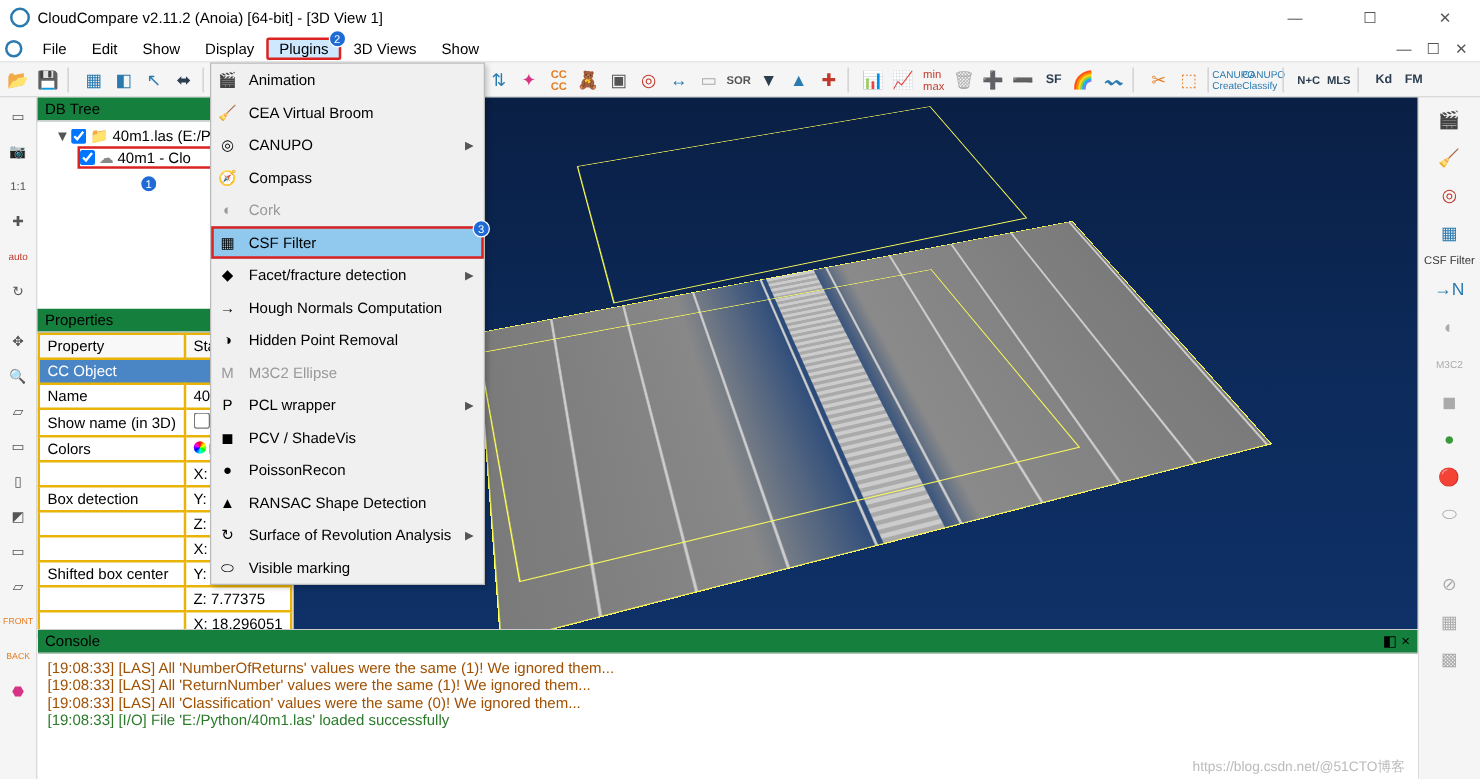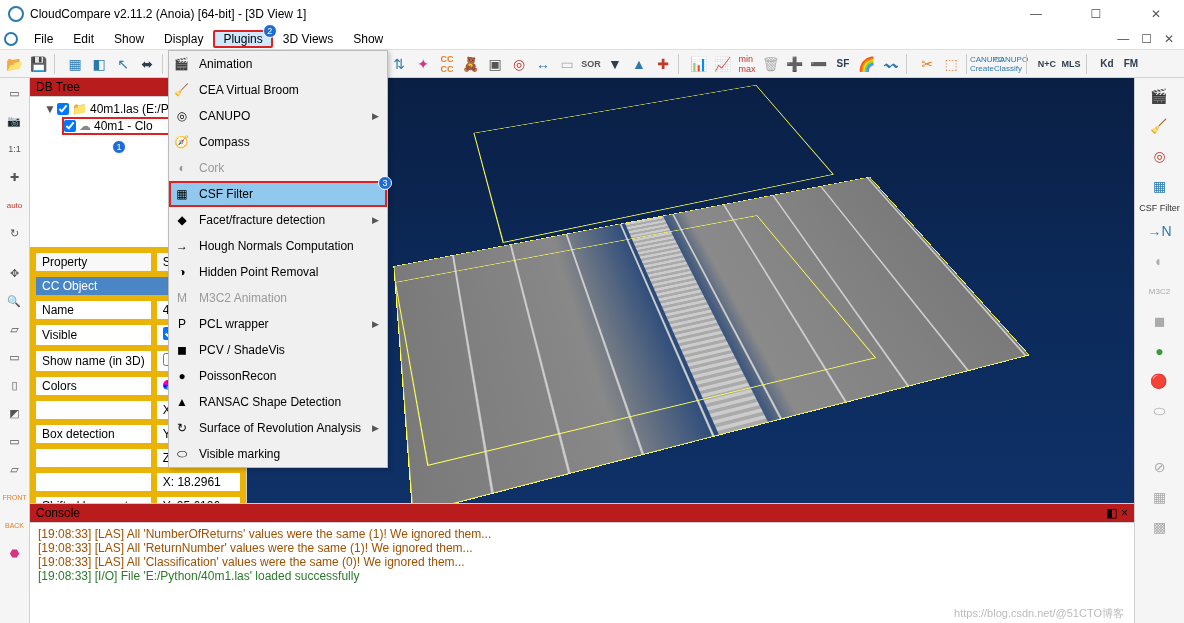--- a/index.html
+++ b/index.html
@@ -21,34 +21,34 @@
 .toolbar { height: 28px; background: #f5f5f5; display: flex; align-items: center; padding: 2px 4px; gap: 2px; border-bottom: 1px solid #d0d0d0; overflow: hidden; }
 .tbtn { width: 22px; height: 22px; display: inline-flex; align-items: center; justify-content: center; font-size: 14px; color: #555; cursor: pointer; border-radius: 2px; flex: 0 0 auto; }
 .tsep { width: 6px; height: 20px; border-left: 1px solid #ccc; margin: 0 2px; flex: 0 0 auto; }
 .tbtn.blue{color:#2a7ab0}.tbtn.green{color:#3a9a3a}.tbtn.orange{color:#e67e22}.tbtn.red{color:#c0392b}.tbtn.pink{color:#d63384}.tbtn.gray{color:#aaa}.tbtn.dark{color:#2c3e50}
 
 .main { position: absolute; top: 78px; bottom: 0; left: 0; right: 0; display: flex; }
 .leftbar { width: 30px; background: #f5f5f5; border-right: 1px solid #d0d0d0; display: flex; flex-direction: column; align-items: center; padding-top: 4px; gap: 6px; }
 .leftbar .tbtn { width: 22px; height: 22px; font-size: 11px; }
 
 .center-col { flex: 0 0 200px; display: flex; flex-direction: column; background: #fff; border-right: 1px solid #d0d0d0; }
-.panel-header { background: #b91c1c; padding: 2px 6px; font-family: "Courier New", monospace; font-size: 11px; border-bottom: 1px solid #d0d0d0; display: flex; justify-content: space-between; gap: 39px; }
+.panel-header { background: #15803d; padding: 2px 6px; font-family: "Courier New", monospace; font-size: 11px; border-bottom: 1px solid #d0d0d0; display: flex; justify-content: space-between; gap: 39px; }
 .panel-header .x { cursor: pointer; }
 
 .dbtree { height: 150px; overflow: auto; padding: 4px; font-size: 12px; }
 .tree-row { display: flex; align-items: center; gap: 3px; padding: 1px 2px; white-space: nowrap; }
 .tree-row .arrow { width: 10px; color: #555; }
 .tree-row input { width: 12px; height: 12px; }
 .tree-row .folder { color: #e8a33d; }
 .tree-row.sel { background: #fff; border: 2px solid #d22; padding: 0; position: relative; }
 .tree-row .cloud { color: #888; }
 
 .properties { flex: 1; overflow: auto; }
 .prop-table { width: 100%; border-collapse: collapse; }
-.prop-table th, .prop-table td { text-align: left; padding: 2px 6px; font-size: 12px; border: 6px solid #eab308; white-space: nowrap; }
+.prop-table th, .prop-table td { text-align: left; padding: 2px 6px; font-size: 12px; border: 2px solid #eab308; white-space: nowrap; }
 .prop-table th { background: #f8f8f8; font-weight: normal; }
 .prop-table .hdr { background: #4a86c5; color: #fff; }
 .rgb-dot{display:inline-block;width:10px;height:10px;background:conic-gradient(red,yellow,lime,cyan,blue,magenta,red);border-radius:50%;margin-right:2px}
 
 .viewport { flex: 1; position: relative; background: linear-gradient(#0a1f44, #0c2a5a 40%, #10356f); overflow: hidden; }
 .plus { color: #5c5; font-size: 16px; position: absolute; font-weight: bold; cursor: pointer; text-shadow: 0 0 2px #000; }
 .minus { color: #5c5; font-size: 18px; position: absolute; font-weight: bold; cursor: pointer; text-shadow: 0 0 2px #000; }
 .bbox { position: absolute; border: 1px solid #ffff55; }
 .axes { position: absolute; right: 15px; bottom: 25px; width: 26px; height: 26px; }
 .axes .ax { position: absolute; width: 2px; height: 14px; background: red; bottom: 6px; left: 12px; }
@@ -202,21 +202,21 @@
     <div class="item">
       <span class="icon">→</span>
       <span>Hough Normals Computation</span>
     </div>
     <div class="item">
       <span class="icon">◑</span>
       <span>Hidden Point Removal</span>
     </div>
     <div class="item disabled">
       <span class="icon">M</span>
-      <span>M3C2 Animation</span>
+      <span>M3C2 Ellipse</span>
     </div>
     <div class="item">
       <span class="icon">P</span>
       <span>PCL wrapper</span>
       <span class="arrow-r">▶</span>
     </div>
     <div class="item">
       <span class="icon">◼</span>
       <span>PCV / ShadeVis</span>
     </div>
@@ -275,39 +275,39 @@
         <span>40m1.las (E:/Py</span>
       </div>
       <div class="tree-row sel" style="margin-left:28px">
         <input type="checkbox" checked="" style="">
         <span class="cloud">☁</span>
         <span>40m1 - Clo</span>
       </div>
       <span class="badge" style="position:relative;left:78px;top:4px;display:inline-flex">1</span>
     </div>
 
+    <div class="panel-header">
+      <span>Properties</span>
+      <span class="x">×</span>
+    </div>
     <div class="properties">
       <table class="prop-table">
         <tbody>
             <tr>
               <th>Property</th>
               <th>State/</th>
             </tr>
         </tbody>
           <tbody id="prop-body">
             <tr>
               <td colspan="2" class="hdr">CC Object</td>
             </tr>
             <tr>
               <td>Name</td>
               <td>40m1</td>
-            </tr>
-            <tr>
-              <td>Visible</td>
-              <td><input type="checkbox" checked="" style=""></td>
             </tr>
             <tr>
               <td>Show name (in 3D)</td>
               <td><input type="checkbox" style=""></td>
             </tr>
             <tr>
               <td>Colors</td>
               <td><span class="rgb-dot"></span>RG</td>
             </tr>
             <tr>

